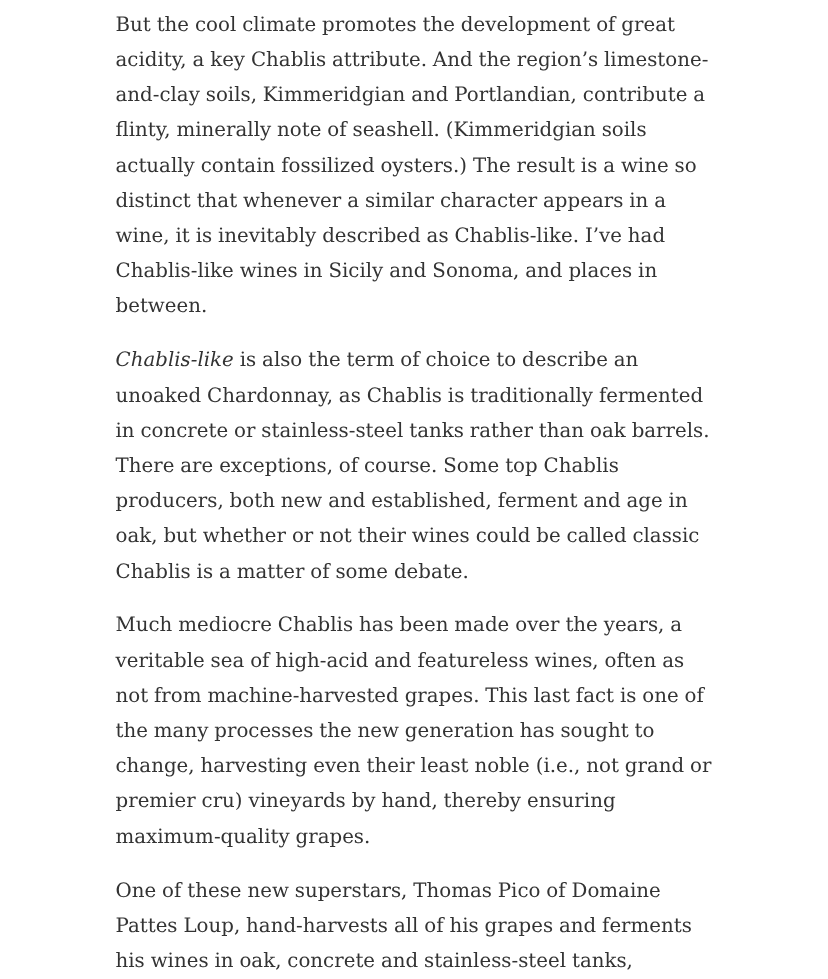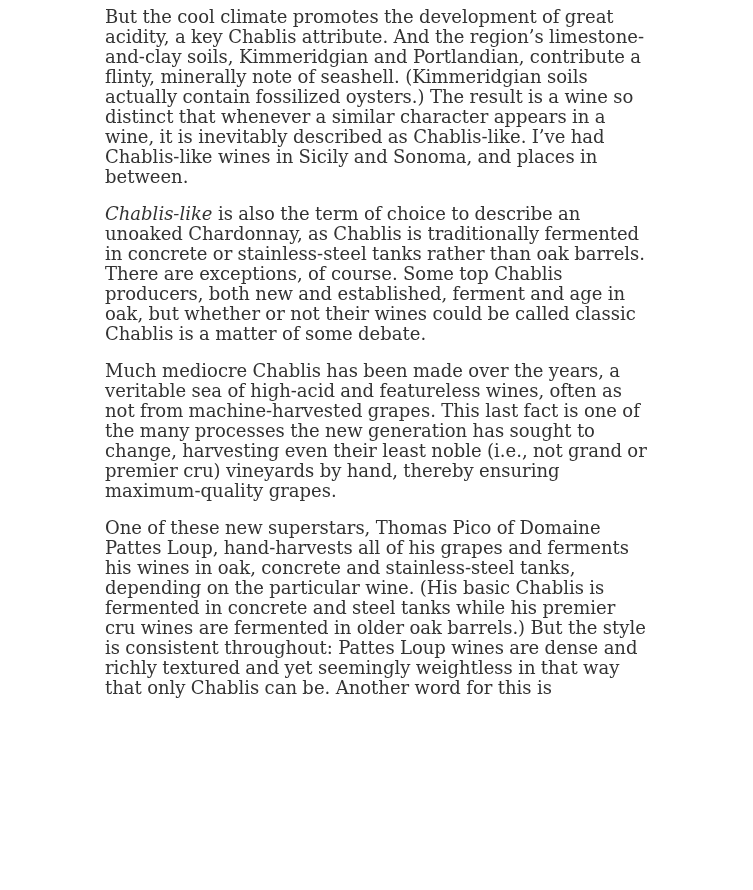--- a/index.html
+++ b/index.html
@@ -16,21 +16,21 @@
   .article-body {
     box-sizing: border-box;
     width: 545px;
     margin-left: 105px;
     padding-top: 7px;
     color: #333333;
   }
   .para {
     margin: 0 0 17px 0;
     font-size: 18px;
-    line-height: 20px;
+    line-height: 32px;
     text-align: left;
     word-spacing: -0.02em;
   }
   .para em {
     text-align: right;
   }
 </style>
 </head>
 <body>
 

